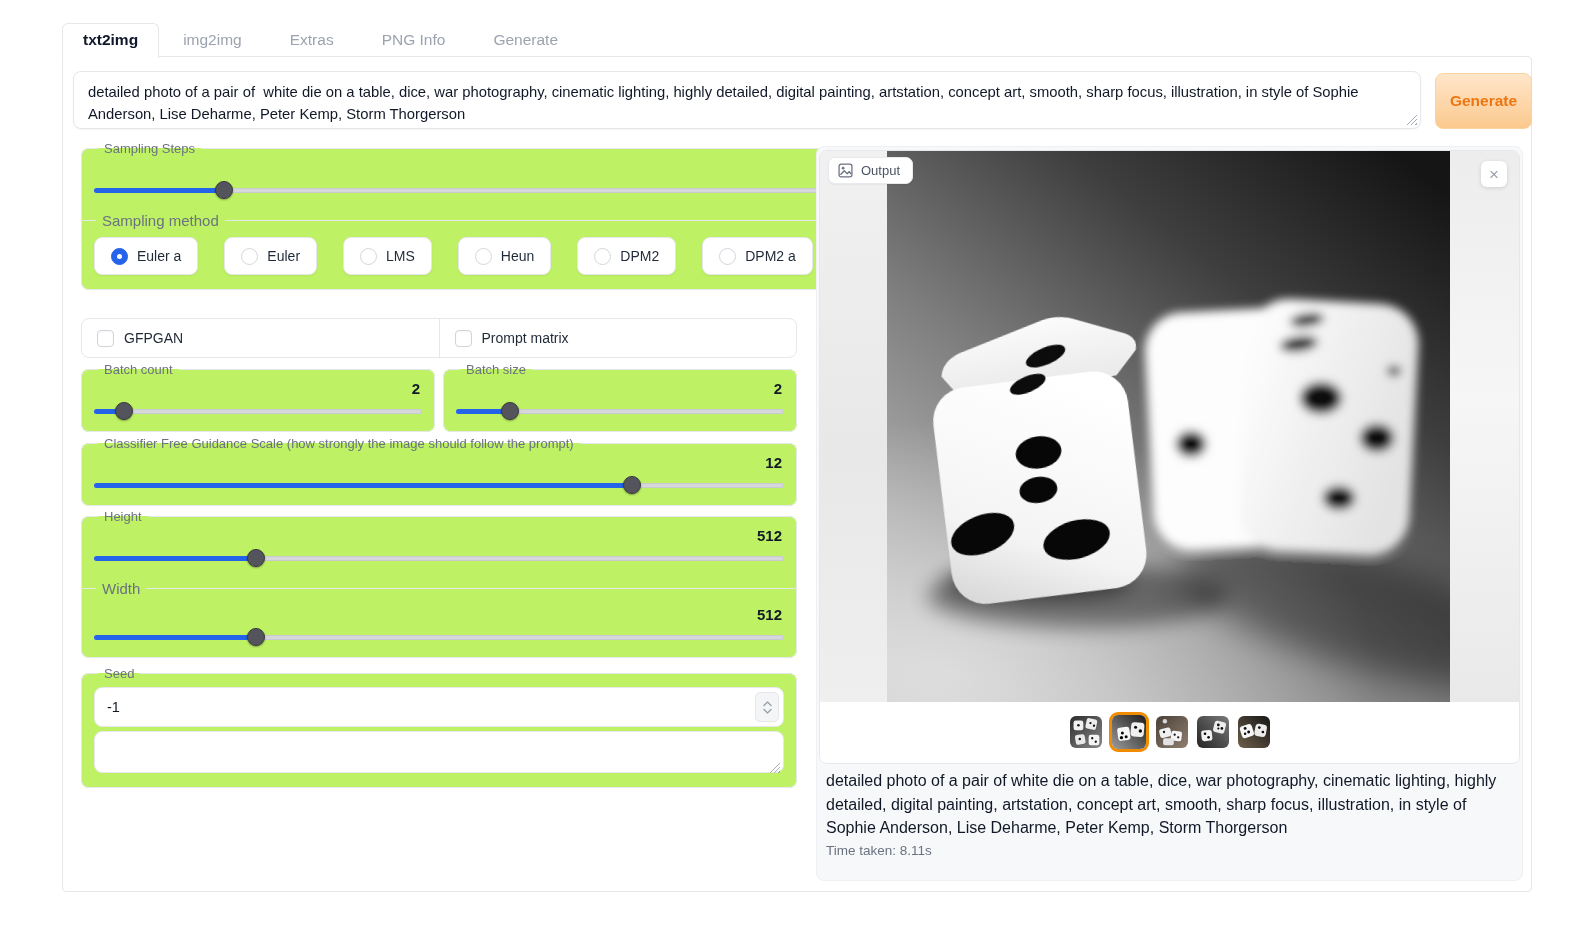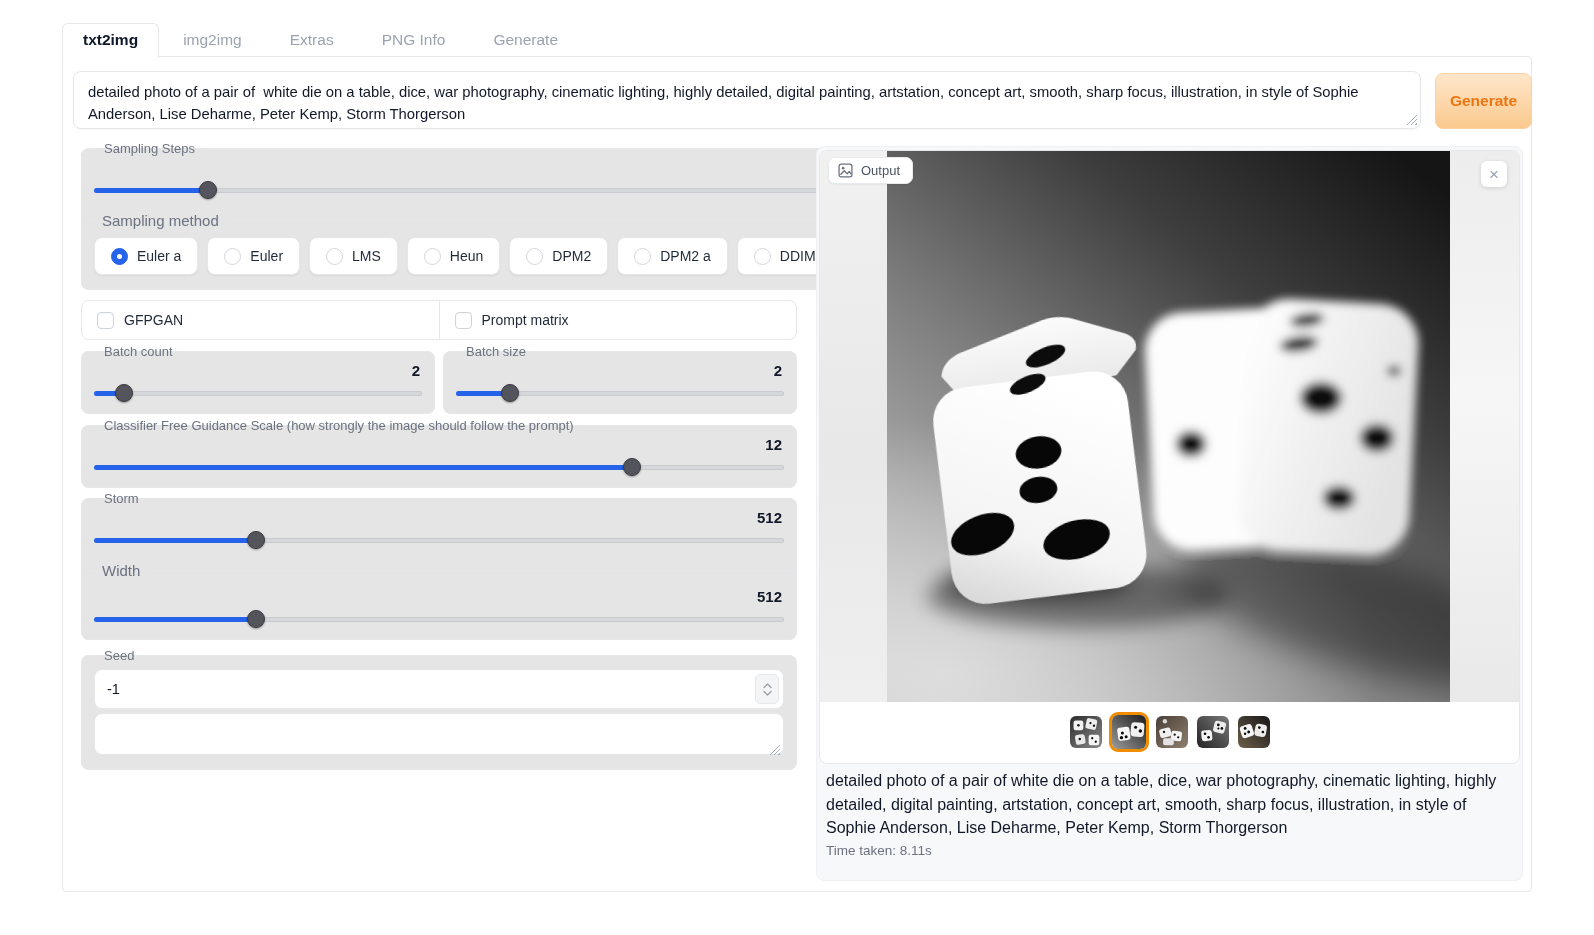--- a/index.html
+++ b/index.html
@@ -15,39 +15,39 @@
   .card { position:absolute; left:62px; top:56px; width:1470px; height:836px; background:#fff; border:1px solid #e5e7eb; border-radius:4px; z-index:1; }
 
   
   .prompt-wrap { position:absolute; left:10px; top:14px; width:1348px; height:58px; }
   .prompt-wrap textarea { width:100%; height:100%; resize:none; border:1px solid #e5e7eb; border-radius:8px; padding:9px 14px; font-family:inherit; font-size:14.8px; line-height:1.5; color:#111827; outline:none; box-shadow:0 1px 2px rgba(0,0,0,.04); overflow:hidden; }
   .resize-corner { position:absolute; right:4px; bottom:4px; width:11px; height:11px; background:repeating-linear-gradient(135deg, transparent 0 2px, #a8aeb8 2px 3px); clip-path:polygon(100% 0, 100% 100%, 0 100%); pointer-events:none; }
   .generate-btn { position:absolute; left:1372px; top:16px; width:97px; height:56px; border:1px solid #fcd3a0; border-radius:8px; background:linear-gradient(180deg,#ffe6ca 0%,#fbc98e 100%); color:#ee7611; font-weight:700; font-size:15.5px; font-family:inherit; cursor:pointer; }
 
   
   .left-col { position:absolute; left:18px; top:84px; width:716px; display:flex; flex-direction:column; }
-  fieldset { border:1px solid #e5e7eb; border-radius:8px; padding:2px 12px 10px; background:#e5e5e5; }
+  fieldset { border:1px solid #e5e7eb; border-radius:8px; padding:2px 12px 10px; background:#bef264; }
   legend { font-size:13px; color:#6b7280; padding:0 6px; margin-left:4px; }
   .sub-label { display:flex; align-items:center; font-size:15px; color:#6b7280; margin:12px -12px 8px -12px; white-space:nowrap; }
   .sub-label::before { content:""; width:14px; height:1px; background:#e5e7eb; margin-right:6px; flex:0 0 auto; }
   .sub-label::after { content:""; flex:1; height:1px; background:#e5e7eb; margin-left:6px; }
 
   .slider-value { text-align:right; font-size:15px; font-weight:600; color:#111827; padding-right:2px; line-height:20px; }
   .slider { position:relative; height:20px; margin-top:2px; cursor:pointer; }
   .slider .track { position:absolute; left:0; right:0; top:8px; height:5px; background:#d6d7db; border-radius:3px; box-shadow:inset 0 0 0 1px #c9cacf; }
   .slider .fill { position:absolute; left:0; top:8px; height:5px; background:#2563eb; border-radius:3px; }
   .slider .thumb { position:absolute; top:1px; width:18px; height:18px; border-radius:50%; background:#54545c; border:1px solid #3a3a41; transform:translateX(-50%); box-shadow:0 1px 2px rgba(0,0,0,.35); }
 
-  .radio-row { display:flex; gap:9px; margin-top:2px; margin-bottom:4px; }
+  .radio-row { display:flex; gap:26px; margin-top:2px; margin-bottom:4px; }
   .radio-chip { display:flex; align-items:center; gap:9px; height:38px; padding:0 16px; background:#fff; border:1px solid #e6e7ea; border-radius:8px; box-shadow:0 1px 2px rgba(0,0,0,.06); font-size:14px; color:#1f2937; cursor:pointer; white-space:nowrap; }
   .radio-dot { width:17px; height:17px; border-radius:50%; border:1px solid #d3d6db; background:#fff; display:flex; align-items:center; justify-content:center; flex:0 0 auto; }
   .radio-dot.on { background:#2563eb; border-color:#2563eb; }
   .radio-dot.on::after { content:""; width:5px; height:5px; border-radius:50%; background:#fff; }
 
-  .check-box-row { display:flex; border:1px solid #e5e7eb; border-radius:8px; margin-top:10px; height:40px; }
+  .check-box-row { display:flex; border:1px solid #e5e7eb; border-radius:8px; margin-top:28px; height:40px; }
   .check-cell { flex:1; display:flex; align-items:center; gap:10px; padding:0 15px; cursor:pointer; }
   .check-cell + .check-cell { border-left:1px solid #e5e7eb; }
   .checkbox { width:17px; height:17px; border:1px solid #cfd4da; border-radius:4px; background:#fff; box-shadow:inset 0 1px 2px rgba(0,0,0,.04); flex:0 0 auto; }
   .check-label { font-size:14px; color:#1f2937; }
 
   .batch-row { display:flex; gap:8px; margin-top:4px; }
   .batch-row fieldset { flex:1; }
 
   .cfg-field { margin-top:4px; }
   .hw-field { margin-top:3px; }
@@ -183,21 +183,21 @@
         <legend>Classifier Free Guidance Scale (how strongly the image should follow the prompt)</legend>
         <div class="slider-value">12</div>
         <div class="slider">
           <div class="track"></div>
           <div class="fill" style="width: 78%;"></div>
           <div class="thumb" style="left: 78%;"></div>
         </div>
       </fieldset>
 
       <fieldset class="hw-field">
-        <legend>Storm</legend>
+        <legend>Height</legend>
         <div class="slider-value">512</div>
         <div class="slider">
           <div class="track"></div>
           <div class="fill" style="width: 23.5%;"></div>
           <div class="thumb" style="left: 23.5%;"></div>
         </div>
         <div class="sub-label">Width</div>
         <div class="slider-value">512</div>
         <div class="slider">
           <div class="track"></div>

